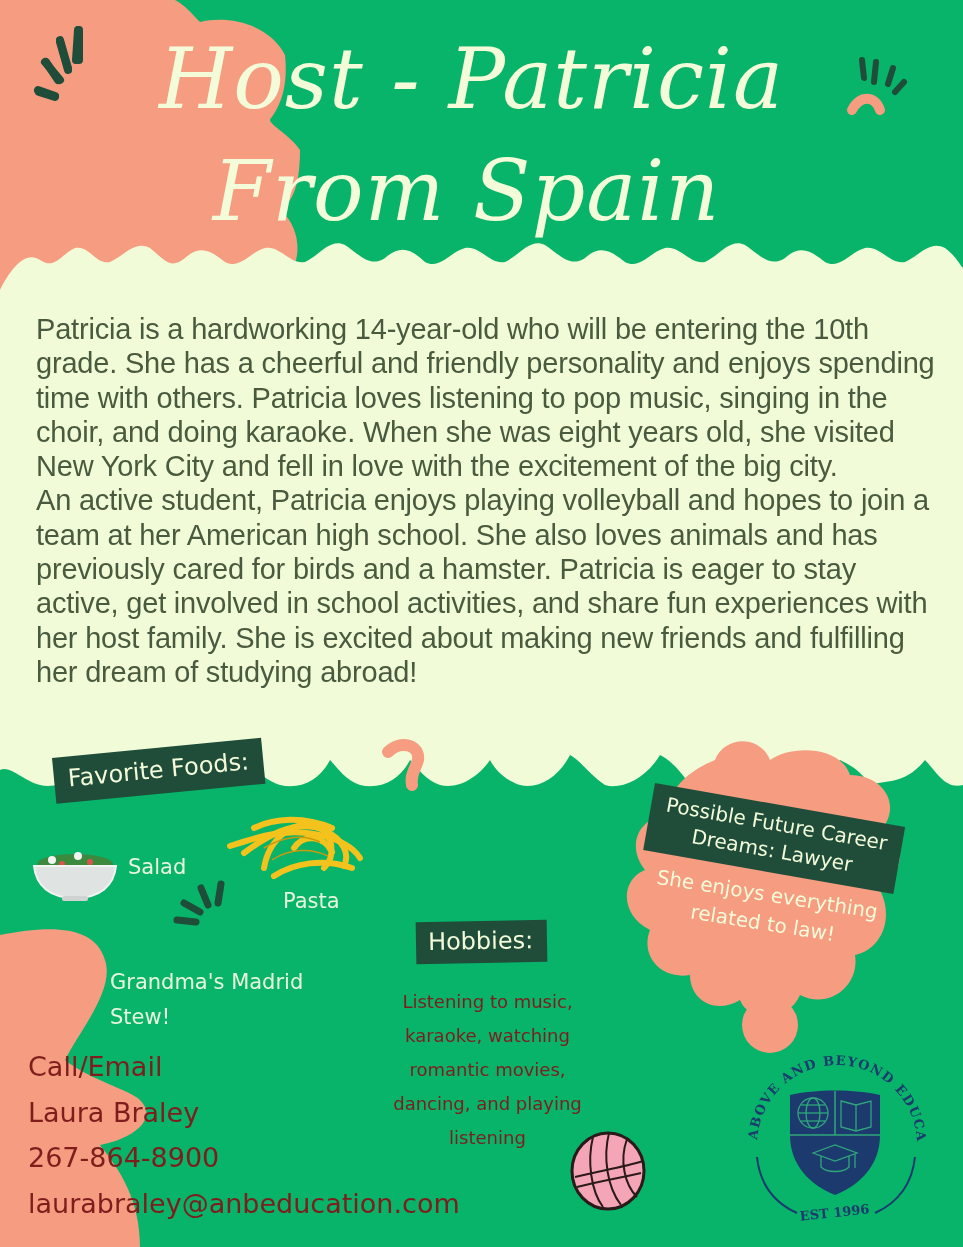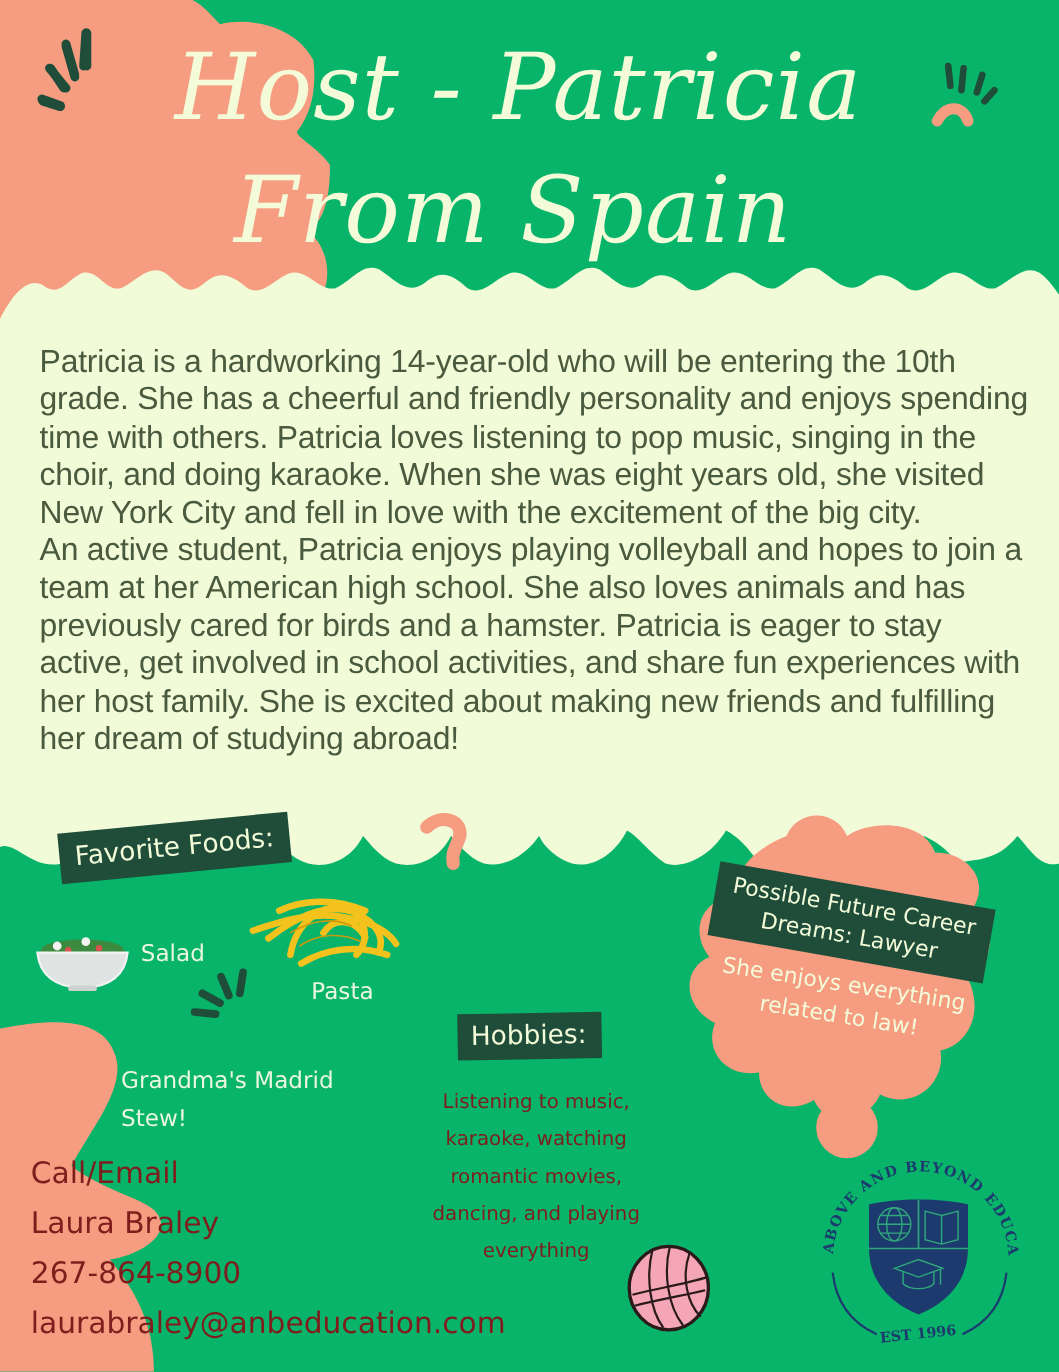--- a/index.html
+++ b/index.html
@@ -213,21 +213,21 @@
   <div>Grandma's Madrid</div>
   <div>Stew!</div>
 </div>
 
 <div class="label-box hobbies-label">Hobbies:</div>
 <div class="hobbies-text">
   <div>Listening to music,</div>
   <div>karaoke, watching</div>
   <div>romantic movies,</div>
   <div>dancing, and playing</div>
-  <div>everything</div>
+  <div>listening</div>
 </div>
 <svg style="position:absolute;left:569px;top:1131px;width:78px;height:80px" viewBox="0 0 78 80">
   <ellipse cx="39" cy="40" rx="36" ry="38" fill="#f4a6b6" stroke="#2b1a1a" stroke-width="3"></ellipse>
   <g fill="none" stroke="#2b1a1a" stroke-width="2">
     <path d="M6,46 C30,40 55,36 74,30"></path>
     <path d="M8,56 C32,50 56,46 72,42"></path>
     <path d="M24,6 C18,30 22,60 34,76"></path>
     <path d="M40,2 C34,26 38,56 52,74"></path>
     <path d="M58,8 C50,30 56,54 68,66"></path>
   </g>

